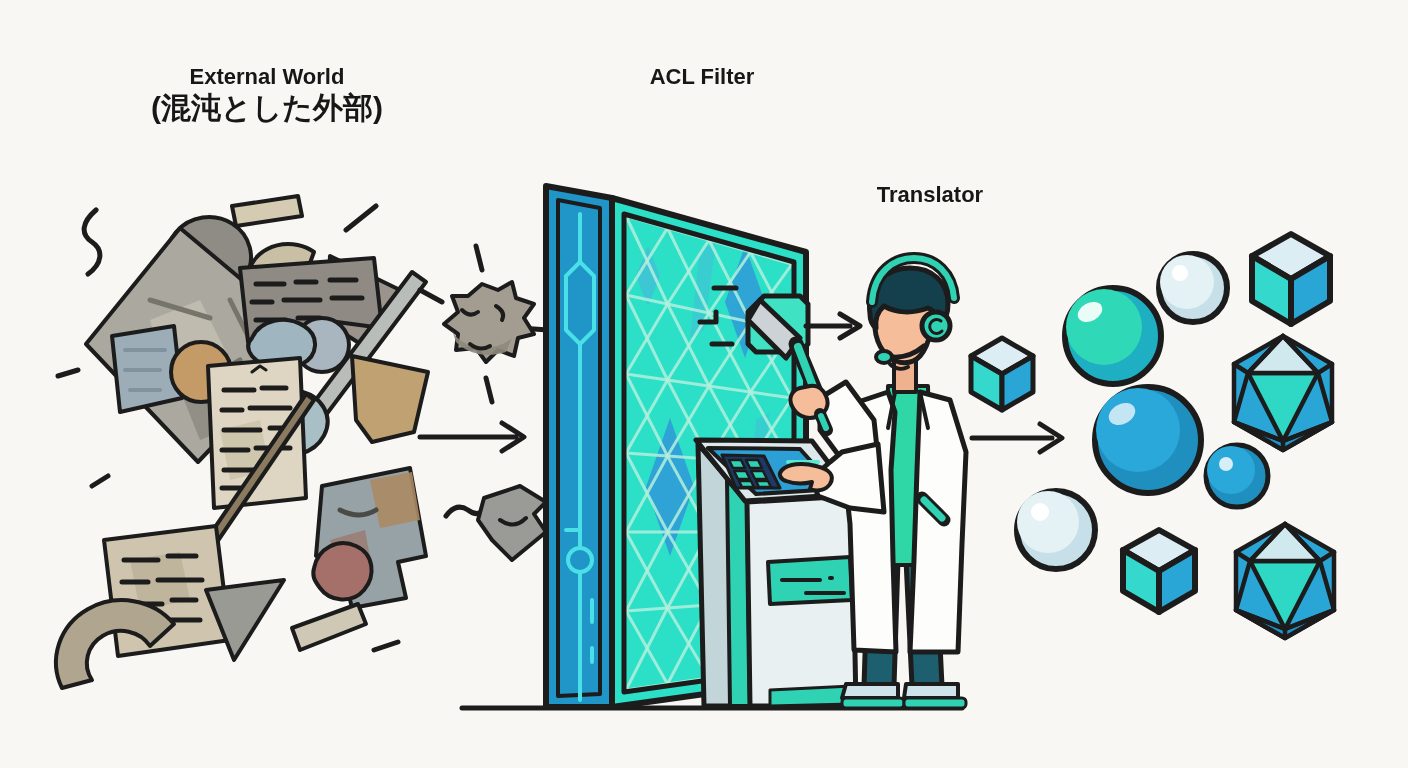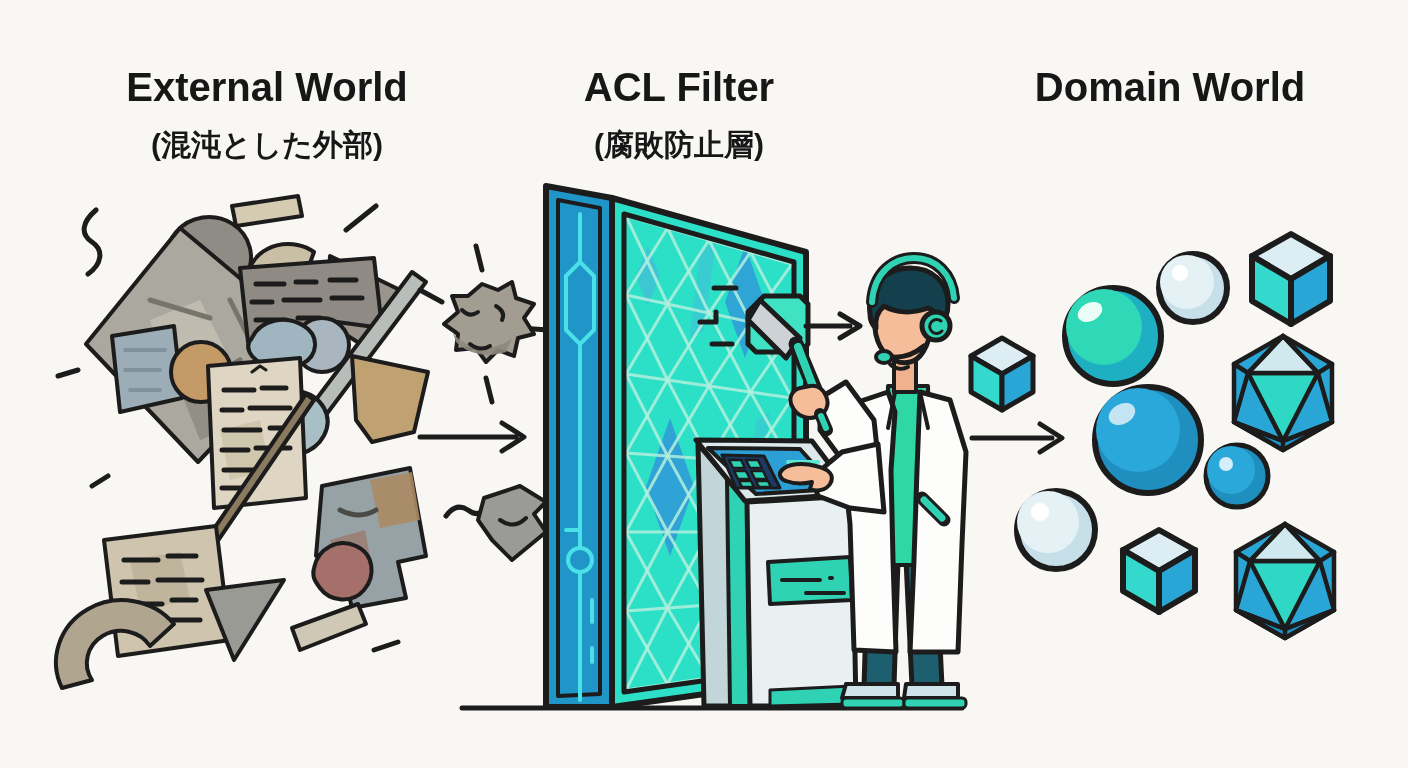--- a/index.html
+++ b/index.html
@@ -1,21 +1,21 @@
 <!DOCTYPE html>
 <html><head>
 <meta charset="utf-8">
 <style>
   html,body{margin:0;padding:0;background:#f7f5f2;}
   #stage{position:relative;width:1408px;height:768px;background:#f8f7f4;overflow:hidden;
          font-family:"Liberation Sans","DejaVu Sans",sans-serif;}
   #art{position:absolute;left:0;top:0;}
   .title{position:absolute;text-align:center;color:#171717;font-weight:700;}
-  .title .en{font-size:40px;line-height:1.15;}
-  .title .jp{font-size:30px;line-height:1.25;margin-top:16px;}
+  .title .en{font-size:22px;line-height:1.15;}
+  .title .jp{font-size:30px;line-height:1.25;}
   #mesh-g line{stroke:#b2f0de;stroke-width:3;opacity:.85;}
   svg path,svg polygon,svg line,svg circle,svg ellipse,svg polyline{stroke-linejoin:round;stroke-linecap:round;}
 </style>
 </head>
 <body>
 
 <div id="stage">
 
 <svg id="art" width="1408" height="768" viewBox="0 0 1408 768">
 
@@ -287,22 +287,21 @@
       <polygon points="1285,524 1250,561 1320,561" fill="#cfe9ee"></polygon>
       <path d="M1285,524 L1250,561 M1285,524 L1320,561 M1236,552 L1250,561 M1334,552 L1320,561 M1236,610 L1250,561 M1334,610 L1320,561 M1236,610 L1285,629 M1334,610 L1285,629 M1285,638 L1285,629" fill="none"></path>
     </g>
   </g>
 </svg>
 
   <div class="title" style="left:67px;top:64px;width:400px">
     <div class="en">External World</div>
     <div class="jp">(混沌とした外部)</div>
   </div>
-  <div class="title" style="left:479px;top:64px;width:400px">
+  <div class="title" style="left:502px;top:64px;width:400px">
     <div class="en">ACL Filter</div>
-    <div class="jp">(腐敗防止層)</div>
   </div>
   <div class="title" style="left:970px;top:64px;width:400px">
-    <div class="en">Domain World</div>
   </div>
   <div class="title" style="left:730px;top:182px;width:400px">
+    <div class="en">Translator</div>
   </div>
 </div>
 
 </body></html>

